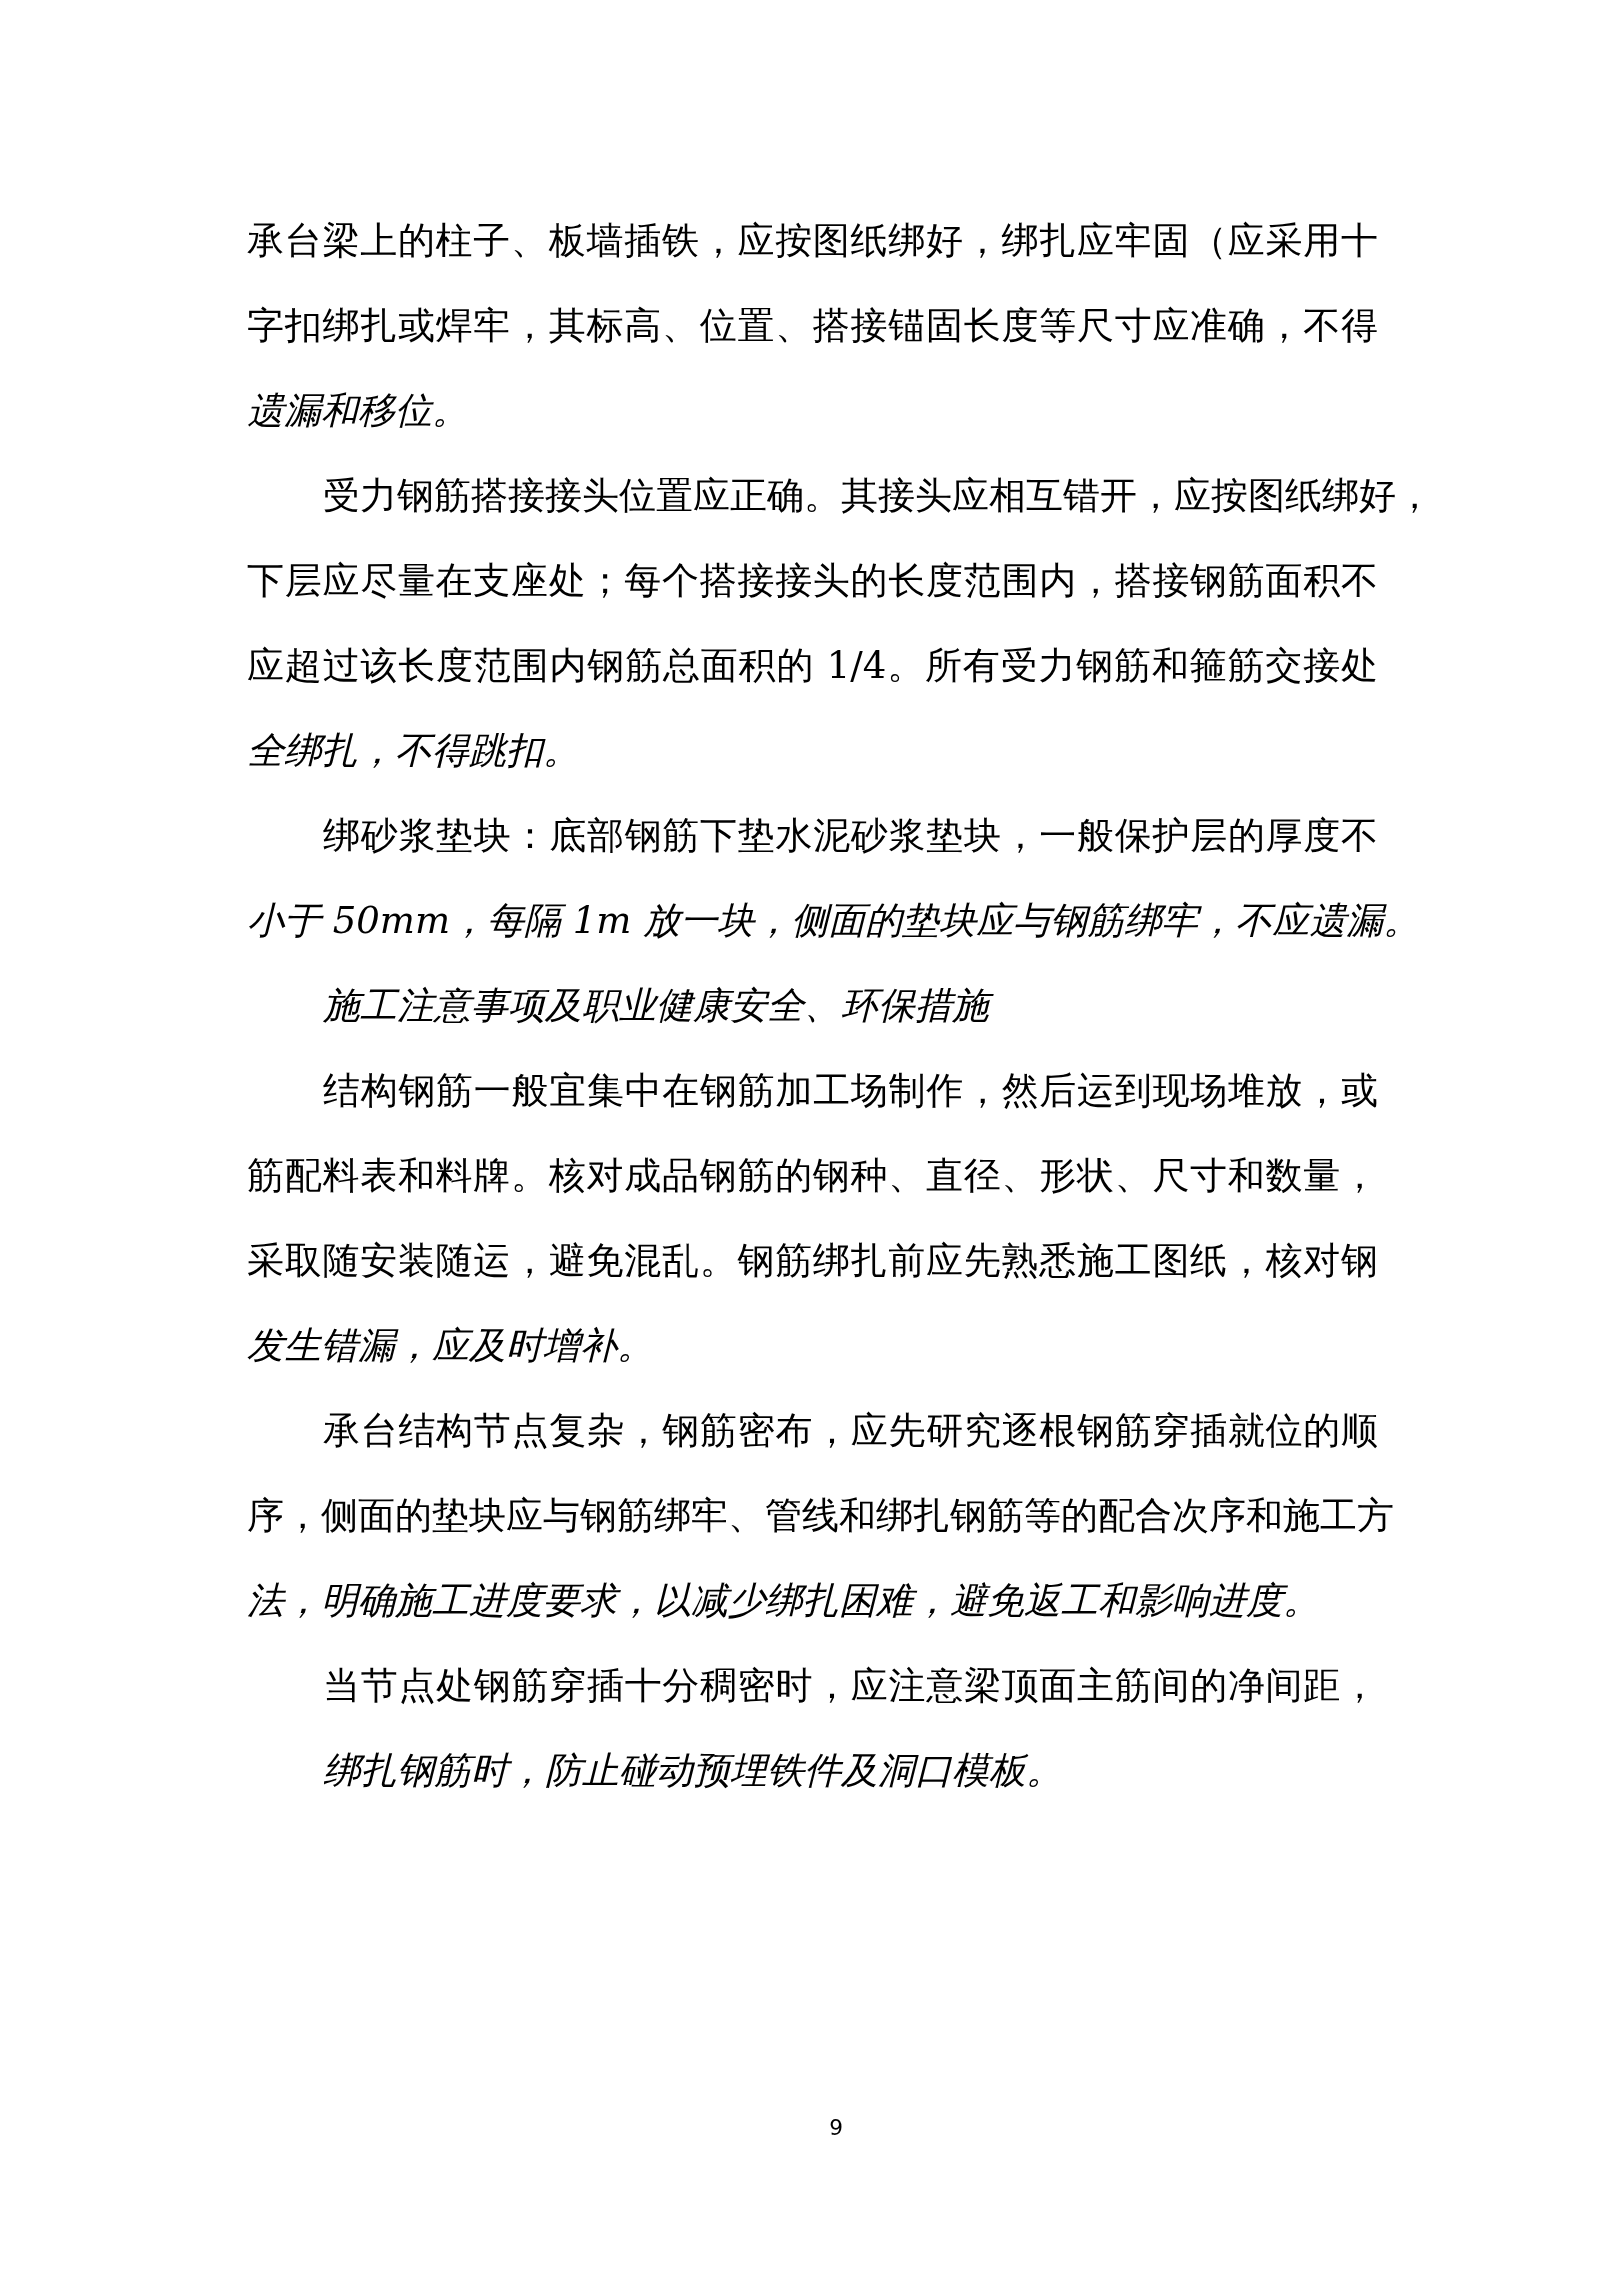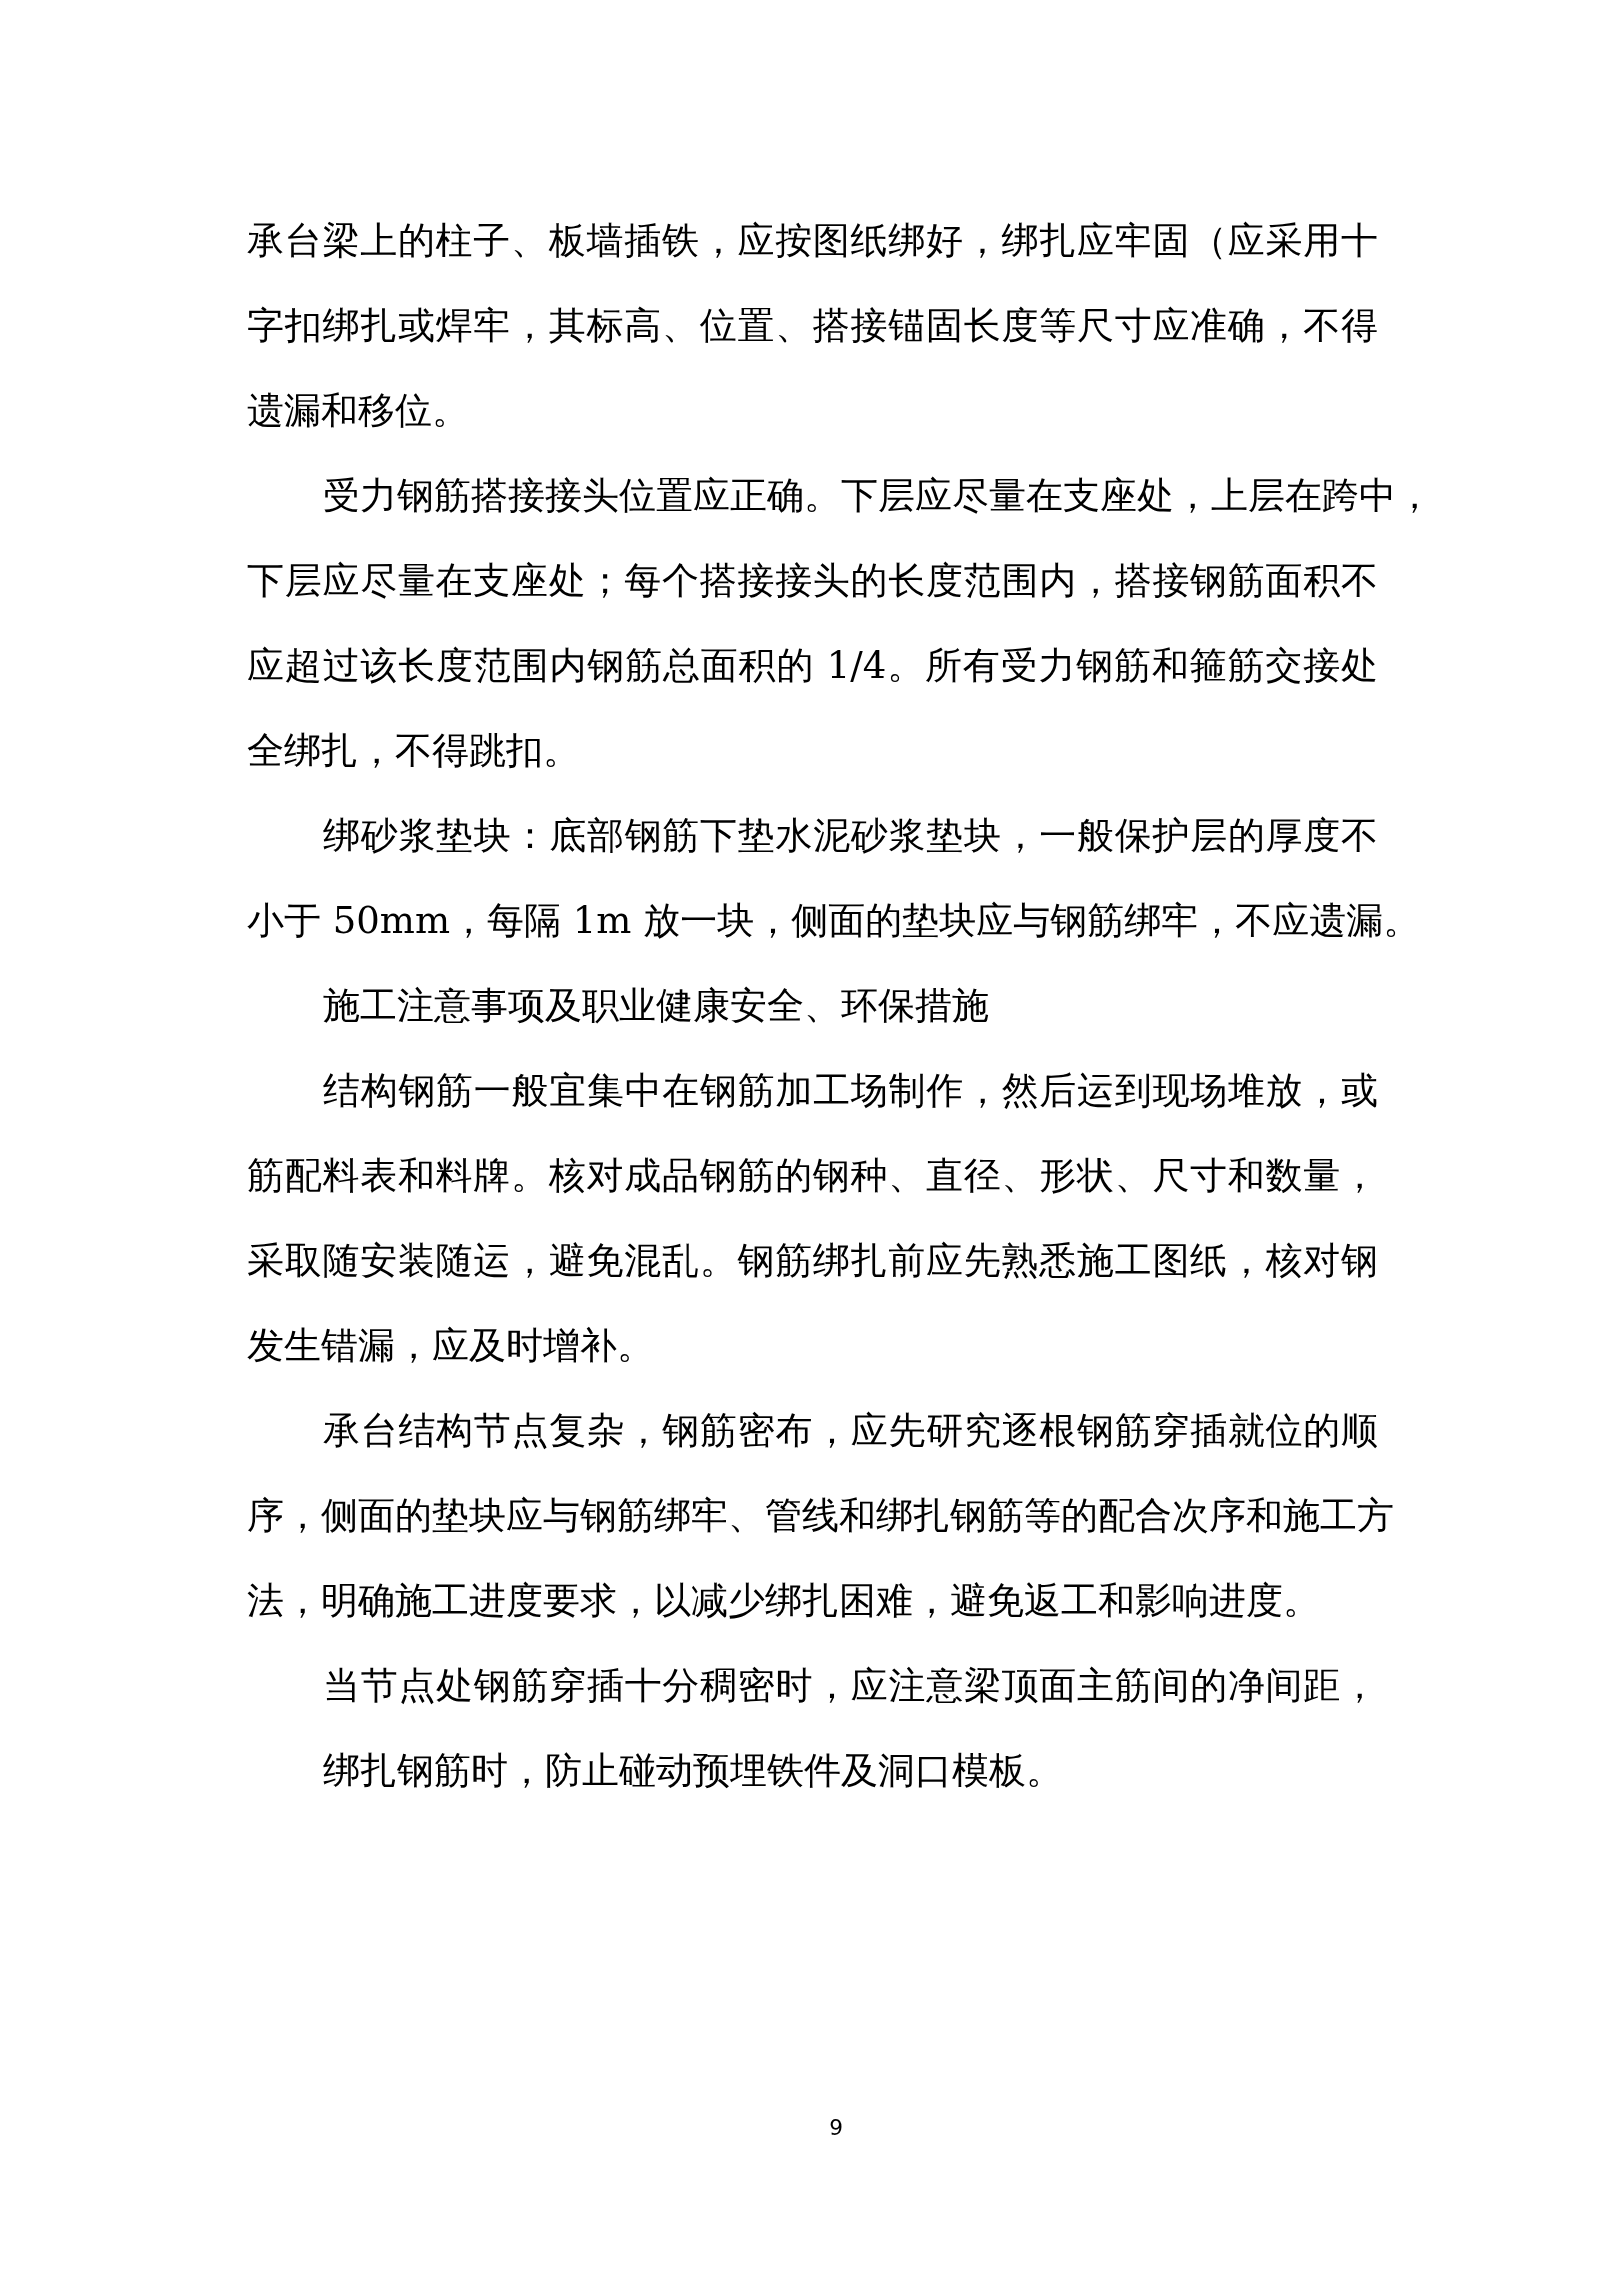--- a/index.html
+++ b/index.html
@@ -36,20 +36,21 @@
       height: 85px;
       white-space: nowrap;
       overflow: visible;
       text-align: justify;
       text-align-last: justify;
       text-justify: inter-character;
     }
     .line.last {
       text-align: center;
       text-align-last: left;
+      font-style: italic;
     }
     .line.indent {
       padding-left: 76px;
     }
     .page-number {
       position: absolute;
       left: 811px;
       top: 2115px;
       width: 50px;
       text-align: center;
@@ -65,21 +66,21 @@
 <div class="page">
   <div class="body-text">
 
     <div>
       <span class="line">承台梁上的柱子、板墙插铁，应按图纸绑好，绑扎应牢固（应采用十</span>
       <span class="line">字扣绑扎或焊牢，其标高、位置、搭接锚固长度等尺寸应准确，不得</span>
       <span class="line last">遗漏和移位。</span>
     </div>
 
     <div>
-      <span class="line indent">受力钢筋搭接接头位置应正确。下层应尽量在支座处，上层在跨中，</span>
+      <span class="line indent">受力钢筋搭接接头位置应正确。其接头应相互错开，应按图纸绑好，</span>
       <span class="line">下层应尽量在支座处；每个搭接接头的长度范围内，搭接钢筋面积不</span>
       <span class="line">应超过该长度范围内钢筋总面积的 1/4。所有受力钢筋和箍筋交接处</span>
       <span class="line last">全绑扎，不得跳扣。</span>
     </div>
 
     <div>
       <span class="line indent">绑砂浆垫块：底部钢筋下垫水泥砂浆垫块，一般保护层的厚度不</span>
       <span class="line last">小于 50mm，每隔 1m 放一块，侧面的垫块应与钢筋绑牢，不应遗漏。</span>
     </div>
 

